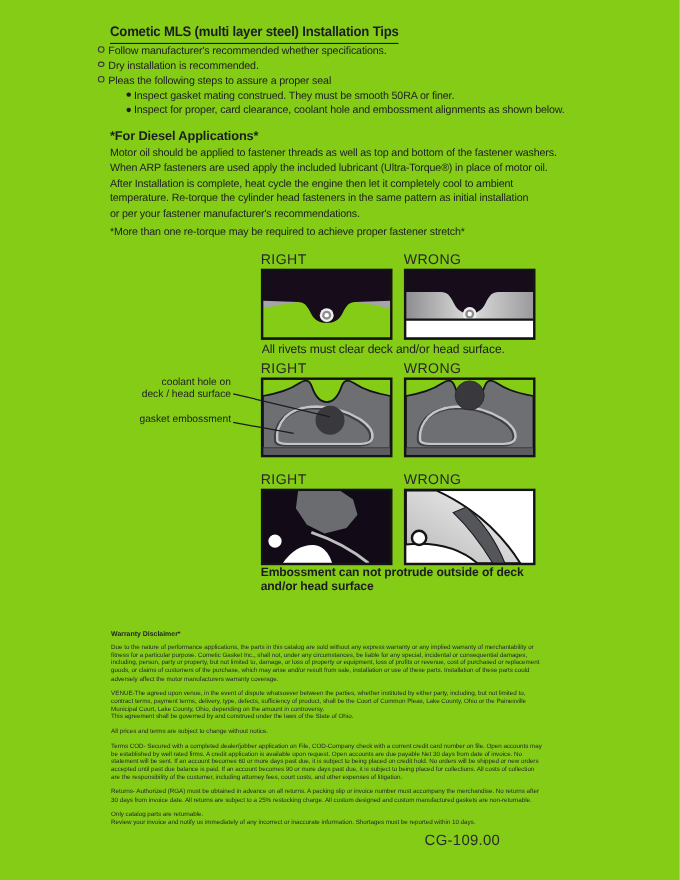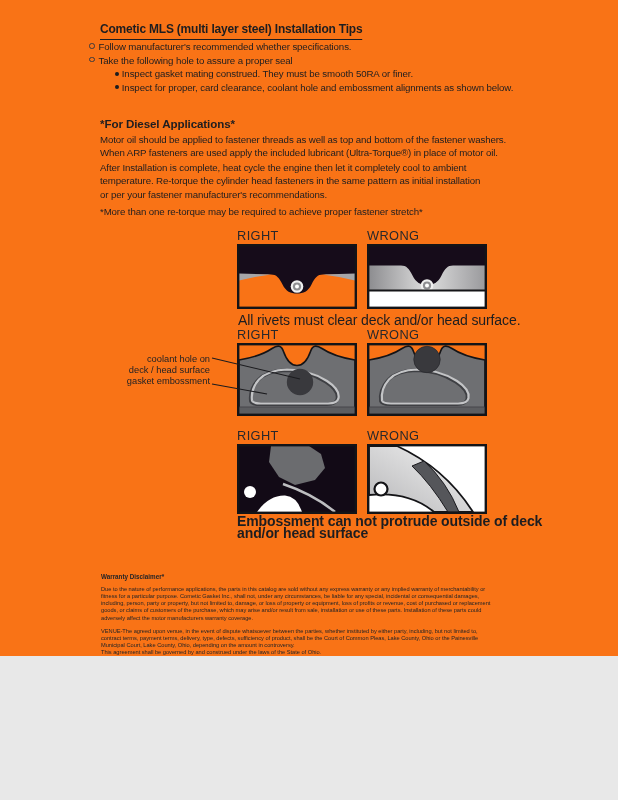--- a/index.html
+++ b/index.html
@@ -1,17 +1,17 @@
 <!DOCTYPE html>
 <html><head>
 <meta charset="utf-8">
 <style>
   html,body{margin:0;padding:0;background:#e8e8e8;}
   .page{
-    position:relative;width:618px;height:656px;margin:0 auto;background:#f97316;
+    position:relative;width:618px;height:800px;margin:0 auto;background:#84cc16;
     font-family:"Liberation Sans",sans-serif;color:#1d1d20;overflow:hidden;
   }
   .title{
     position:absolute;left:100px;top:22px;font-size:12.6px;font-weight:bold;
     letter-spacing:-0.2px;border-bottom:1.6px solid #1c1c1f;padding-bottom:2.5px;
     transform:scaleX(0.95);transform-origin:left top;white-space:nowrap;
   }
   .bullets{position:absolute;left:89px;top:41px;font-size:9.7px;letter-spacing:-0.12px;}
   .b{height:13.6px;white-space:nowrap;}
   .ob{display:inline-block;width:3.5px;height:3.5px;border:1px solid #3a3a3e;border-radius:50%;margin-right:4px;vertical-align:1.5px;}
@@ -22,42 +22,43 @@
     position:absolute;left:100px;width:452px;margin:0;font-size:9.7px;line-height:13.4px;
     letter-spacing:-0.12px;white-space:pre-line;
   }
   .p1{top:133px;} .p2{top:161px;} .p3{top:205px;}
   .drow{position:absolute;left:237px;width:250px;}
   .row1{top:229px;} .row2{top:328px;} .row3{top:429px;}
   .dcol{position:absolute;top:0;width:120px;}
   .c1{left:0;} .c2{left:130px;}
   .dlabel{height:14px;line-height:14px;font-size:12.8px;letter-spacing:0.4px;text-align:left;color:#28282b;margin-bottom:1px;}
   .dbox{display:block;}
-  .cap{position:absolute;margin:0;font-size:14px;letter-spacing:-0.1px;color:#1d1d20;}
+  .cap{position:absolute;margin:0;font-size:11px;letter-spacing:-0.1px;color:#1d1d20;}
   .cap1{left:238px;top:312px;}
   .cap2{left:237px;top:418px;width:250px;text-align:center;}
   .cap3{left:237px;top:516px;line-height:11.5px;white-space:pre-line;font-weight:bold;}
   .callout{position:absolute;left:80px;width:130px;text-align:right;font-size:9.3px;line-height:10.8px;color:#222225;white-space:pre-line;}
-  .co1{top:342px;margin-top:12px;} .co2{top:376px;}
+  .co1{top:342px;} .co2{top:376px;}
   .lines{position:absolute;left:205px;top:348px;z-index:5;}
   .disc{position:absolute;left:101px;top:573px;width:434px;color:#242427;}
   .dh{margin:0 0 6px 0;font-size:6.3px;font-weight:bold;}
   .fine{margin:0 0 6px 0;font-size:5.7px;line-height:7.15px;letter-spacing:-0.02px;white-space:pre-line;}
   .code{position:absolute;left:386px;top:756px;font-size:13.5px;letter-spacing:0.3px;color:#2a2a2e;}
 </style>
 </head>
 <body>
 
 <div class="page">
 
   <div class="title">Cometic MLS (multi layer steel) Installation Tips</div>
 
   <div class="bullets">
     <div class="b"><span class="ob"></span><span>Follow manufacturer's recommended whether specifications.</span></div>
-    <div class="b"><span class="ob"></span><span>Take the following hole to assure a proper seal</span></div>
+    <div class="b"><span class="ob"></span><span>Dry installation is recommended.</span></div>
+    <div class="b"><span class="ob"></span><span>Pleas the following steps to assure a proper seal</span></div>
     <div class="b sub"><span class="fb"></span><span>Inspect gasket mating construed.  They must be smooth 50RA or finer.</span></div>
     <div class="b sub"><span class="fb"></span><span>Inspect for proper, card clearance, coolant hole and embossment alignments as shown below.</span></div>
   </div>
 
   <div class="h2">*For Diesel Applications*</div>
   <p class="bodyp p2">After Installation is complete, heat cycle the engine then let it completely cool to ambient
 temperature. Re-torque the cylinder head fasteners in the same pattern as initial installation
 or per your fastener manufacturer's recommendations.</p>
   <p class="bodyp p1">Motor oil should be applied to fastener threads as well as top and bottom of the fastener washers.
 When ARP fasteners are used apply the included lubricant (Ultra-Torque®) in place of motor oil.</p>

